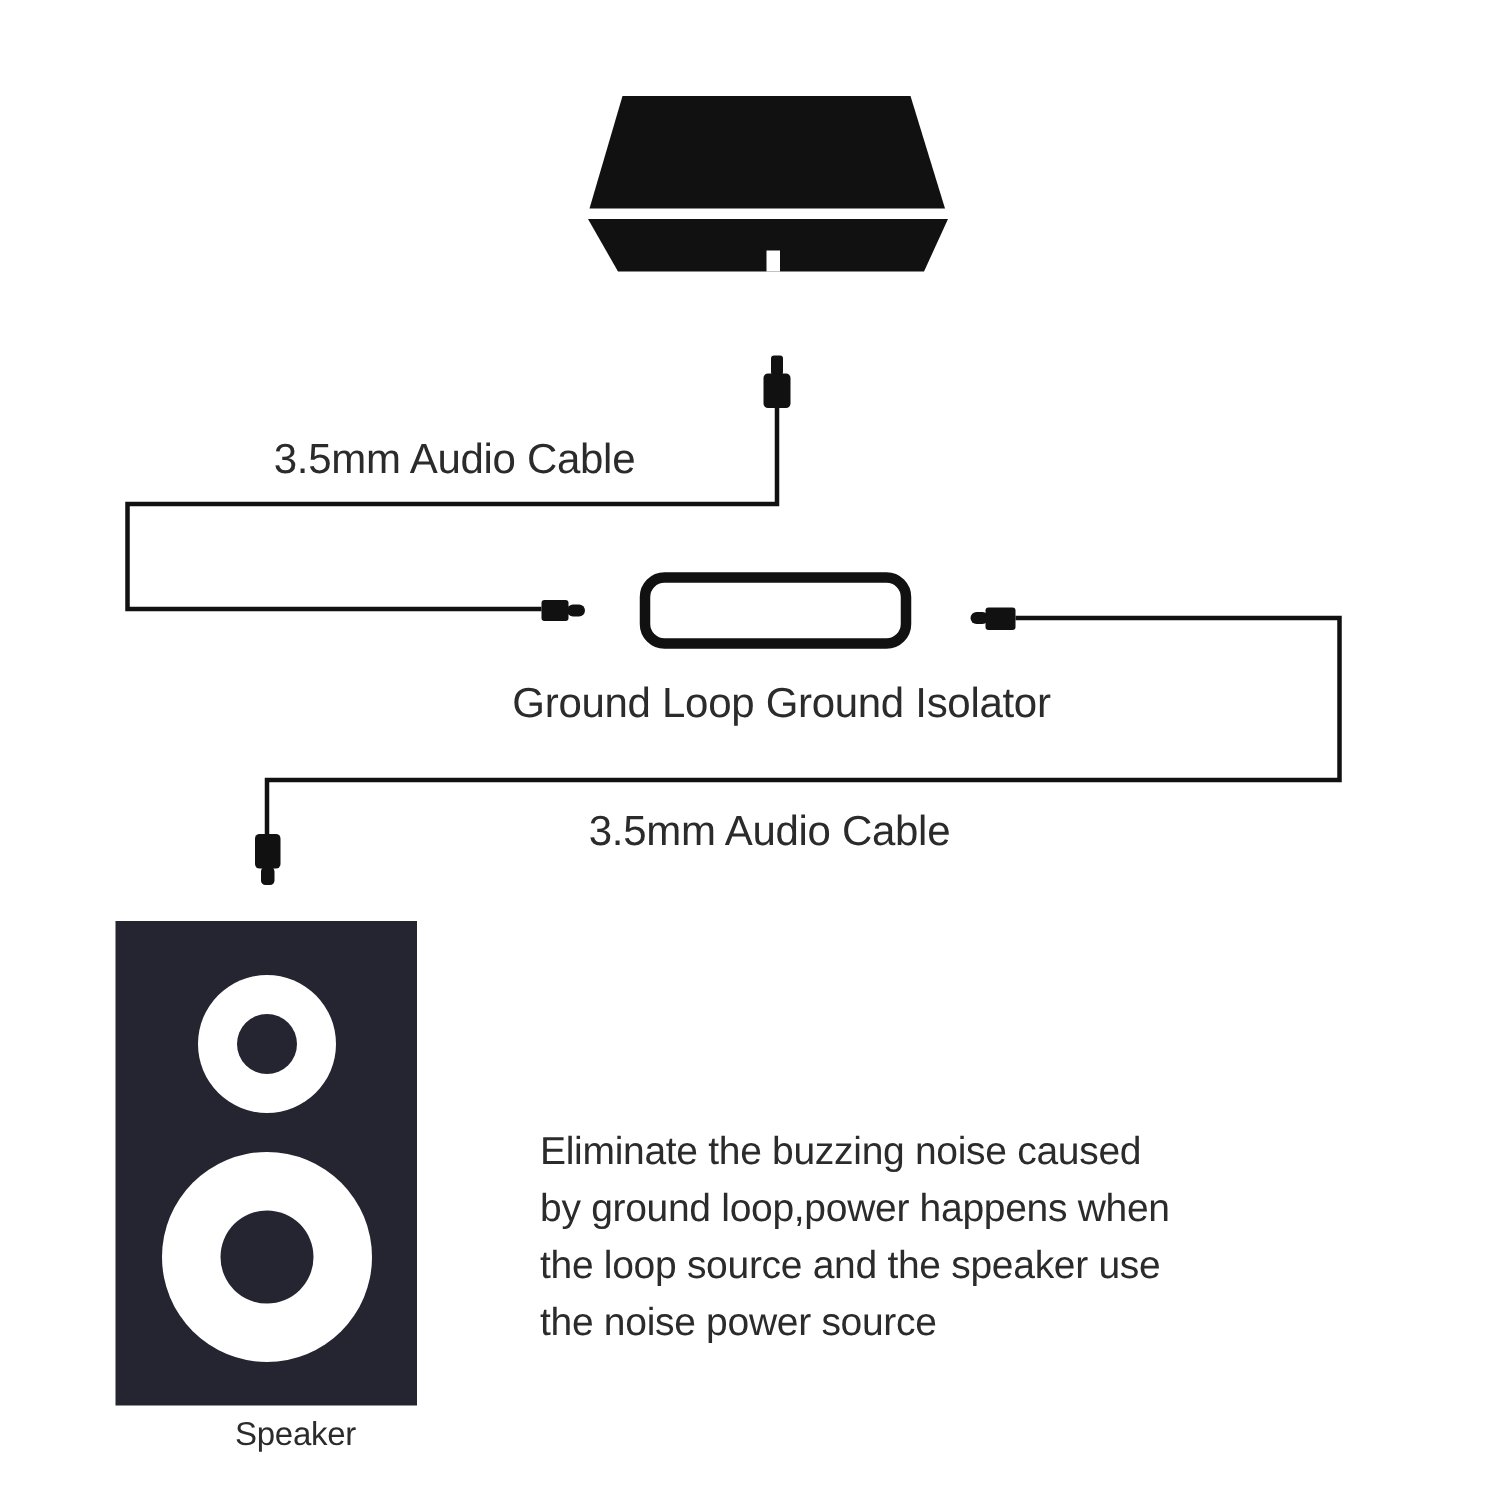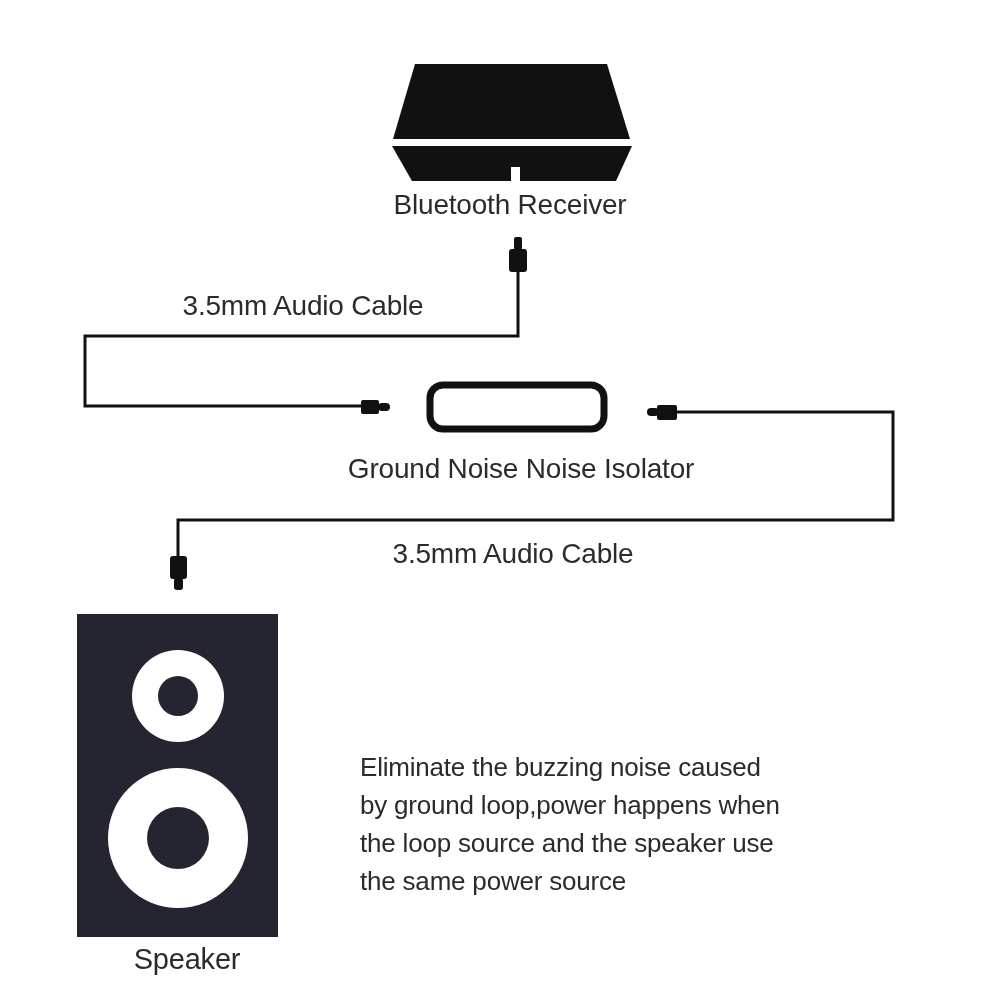--- a/index.html
+++ b/index.html
@@ -77,30 +77,29 @@
 
     <g>
       <rect class="navy" x="77" y="614" width="201" height="323"></rect>
       <circle class="white" cx="178" cy="696" r="46"></circle>
       <circle class="navy" cx="178" cy="696" r="20"></circle>
       <circle class="white" cx="178" cy="838" r="70"></circle>
       <circle class="navy" cx="178" cy="838" r="31"></circle>
     </g>
   </svg>
 
-  <div class="label centered" style="left:510px;top:189px;">Bluetooth Receiver</div>
 
   <div class="label centered" style="left:303px;top:290px;">3.5mm Audio Cable</div>
 
-  <div class="label centered" style="left:521px;top:453px;">Ground Noise Noise Isolator</div>
+  <div class="label centered" style="left:521px;top:453px;">Ground Loop Ground Isolator</div>
 
   <div class="label centered" style="left:513px;top:538px;">3.5mm Audio Cable</div>
 
-  <div class="label centered" style="left:187px;top:943px;font-size:29px;">Speaker</div>
+  <div class="label centered" style="left:197px;top:943px;font-size:22px;">Speaker</div>
 
   <div class="note">
     <div>Eliminate the buzzing noise caused</div>
     <div>by ground loop,power happens when</div>
     <div>the loop source and the speaker use</div>
-    <div>the same power source</div>
+    <div>the noise power source</div>
   </div>
 
 </div>
 
 </body></html>

